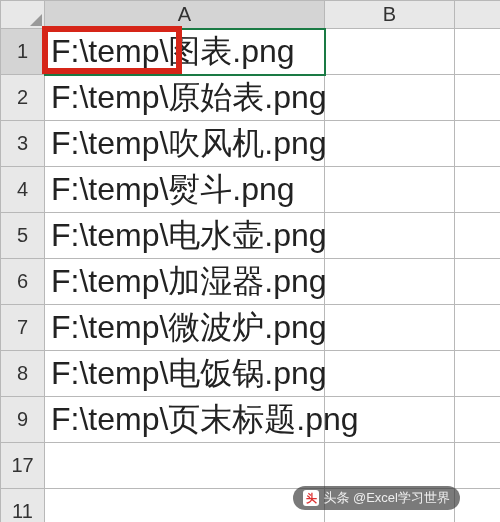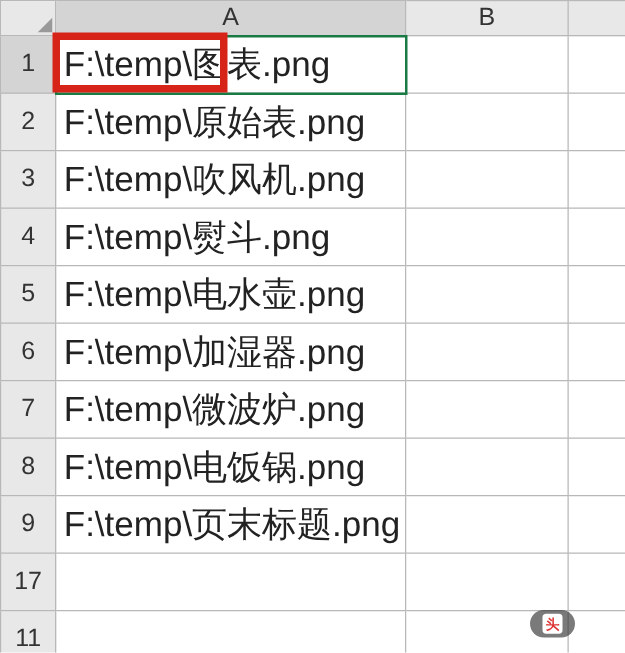--- a/index.html
+++ b/index.html
@@ -44,21 +44,21 @@
       position: absolute;
       right: 2px;
       bottom: 2px;
     }
     .col-a { width: 280px; }
     .col-b { width: 130px; }
     .col-c { width: 130px; }
     .cell {
       height: 46px;
       padding: 0 6px;
-      font-size: 28px;
+      font-size: 32px;
       color: #222;
       white-space: nowrap;
       overflow: visible;
       vertical-align: middle;
     }
     .selected-header-col { background: #d4d4d4; border-bottom: 2px solid #1a7a44; }
     .selected-header-row { background: #d4d4d4; border-right: 2px solid #1a7a44; }
     .active-cell-border {
       outline: 2px solid #1a7a44;
       outline-offset: -1px;
@@ -178,13 +178,14 @@
       <td class="cell"></td>
       <td class="cell"></td>
     </tr>
   </tbody>
 </table>
 
 <div class="red-highlight" id="redbox" style="top: 26px; left: 42px; width: 140px; height: 48px;"></div>
 
 <div class="watermark">
   <span class="watermark-icon">头</span>
+  <span>头条 @Excel学习世界</span>
 </div>
 
 </body></html>

